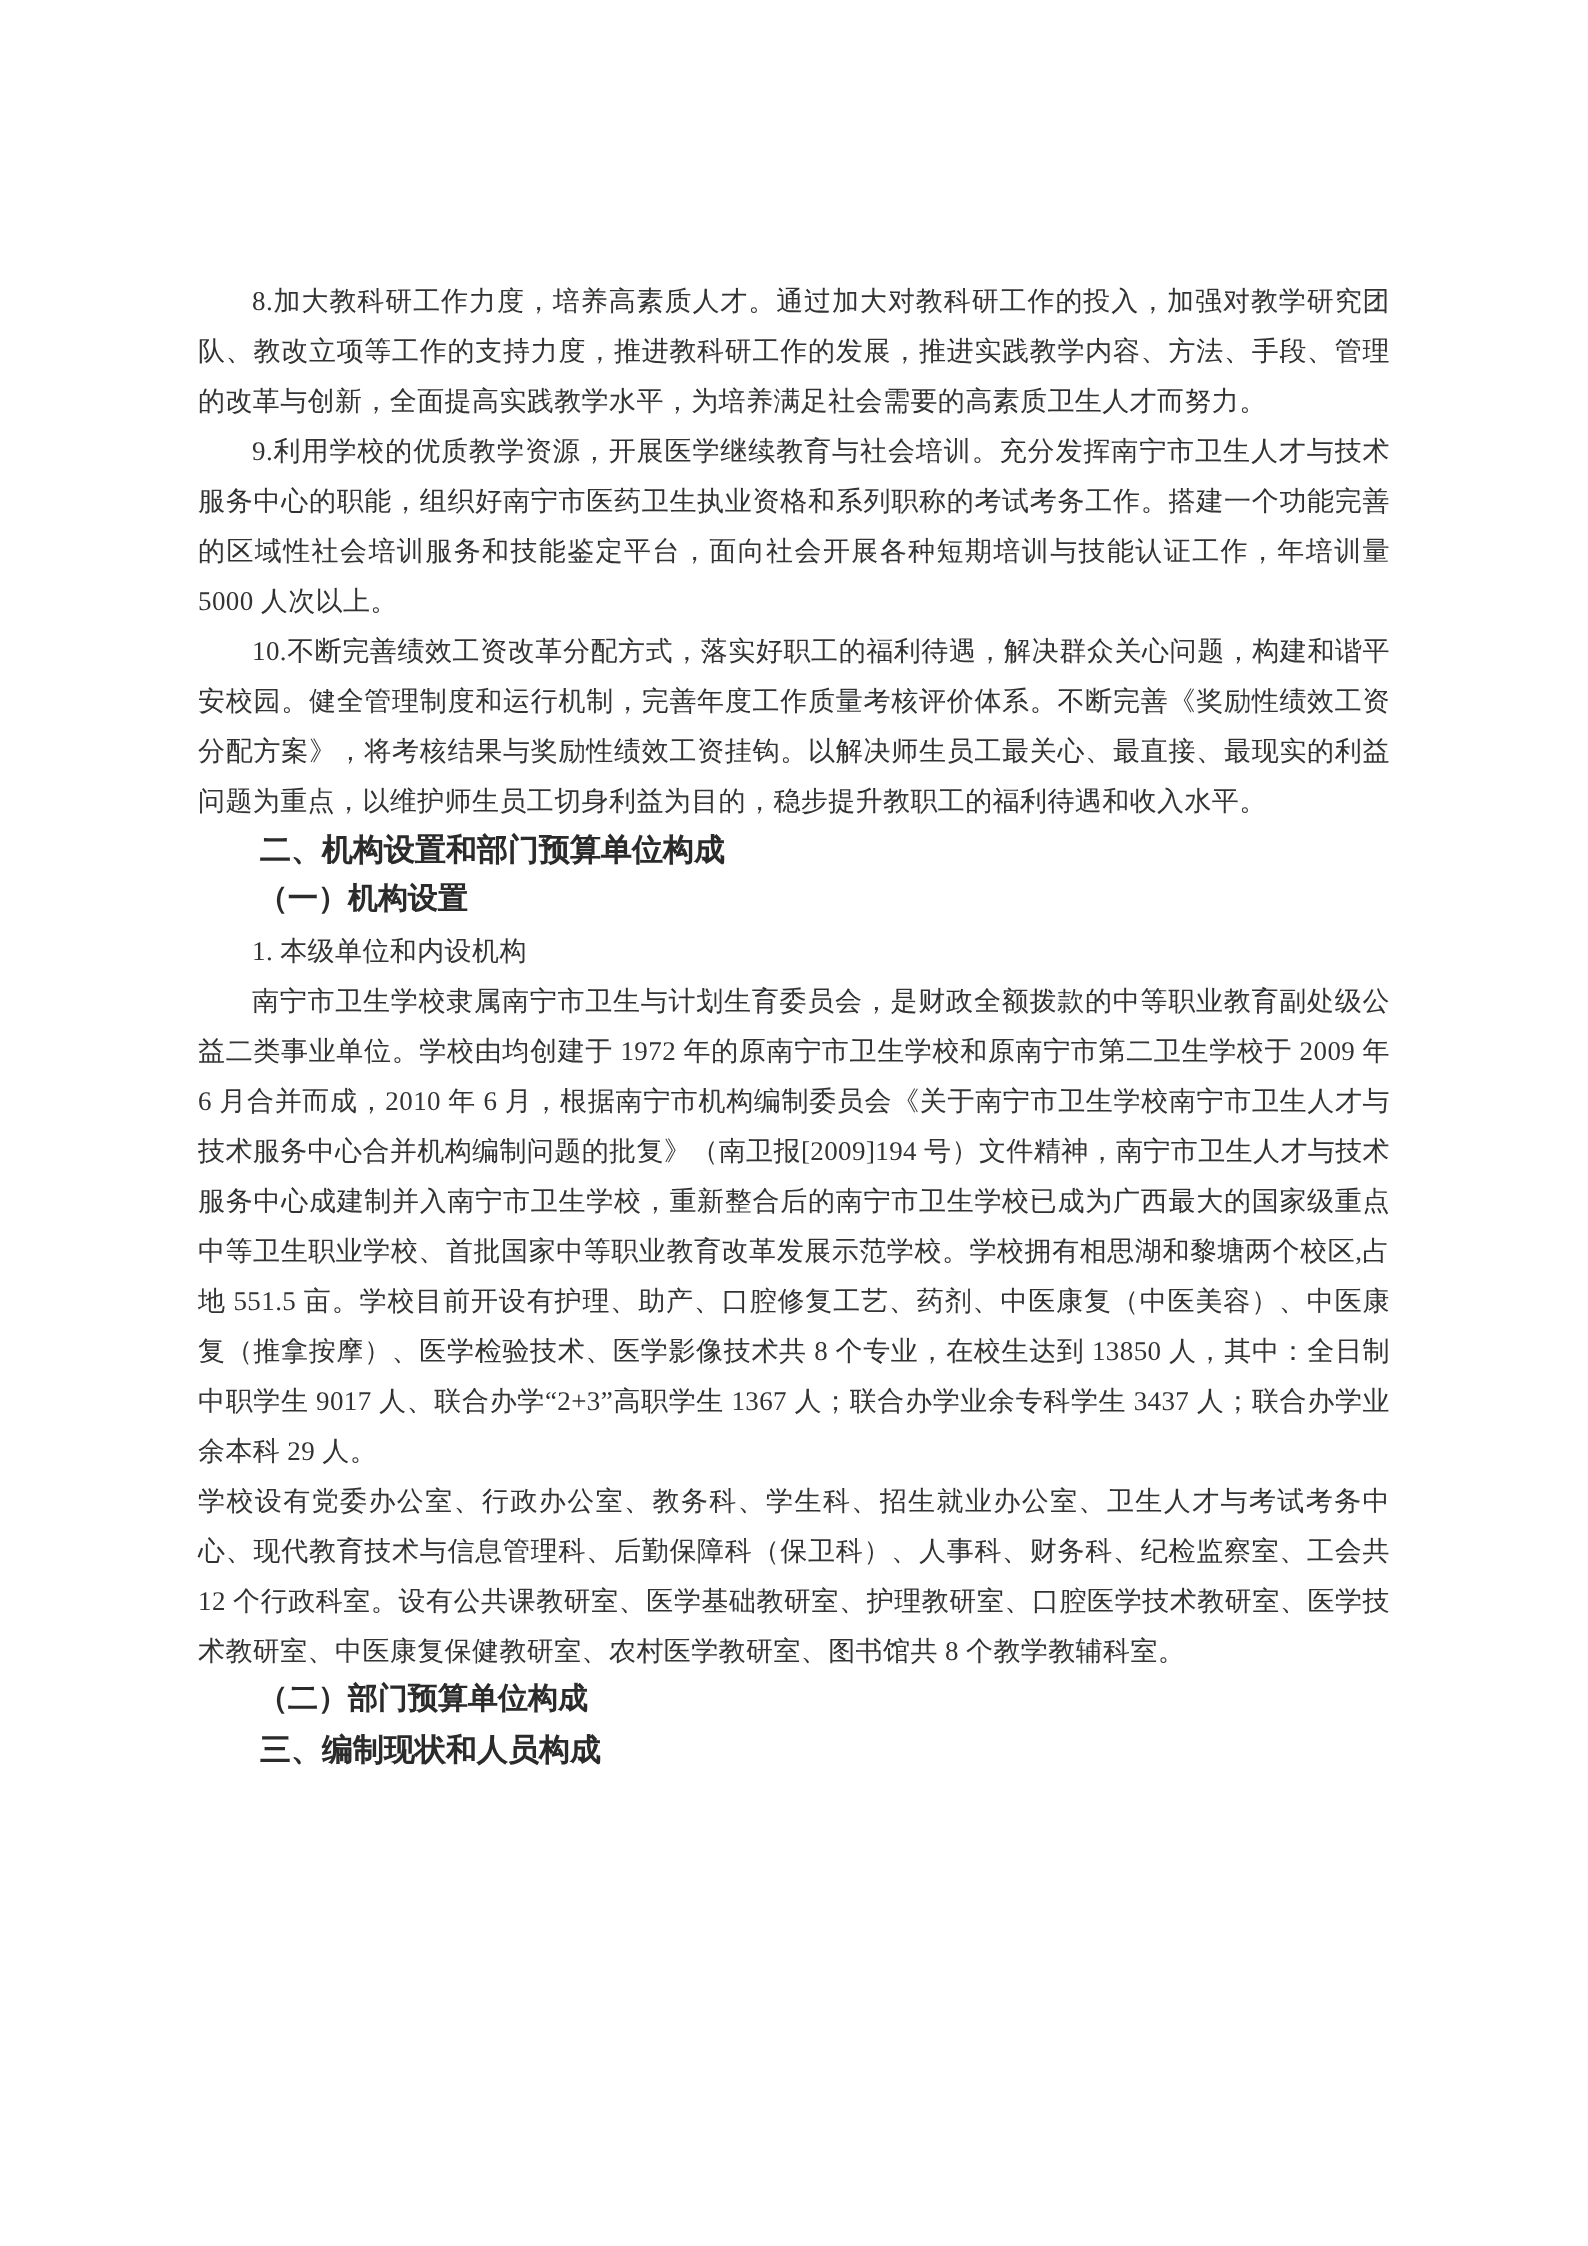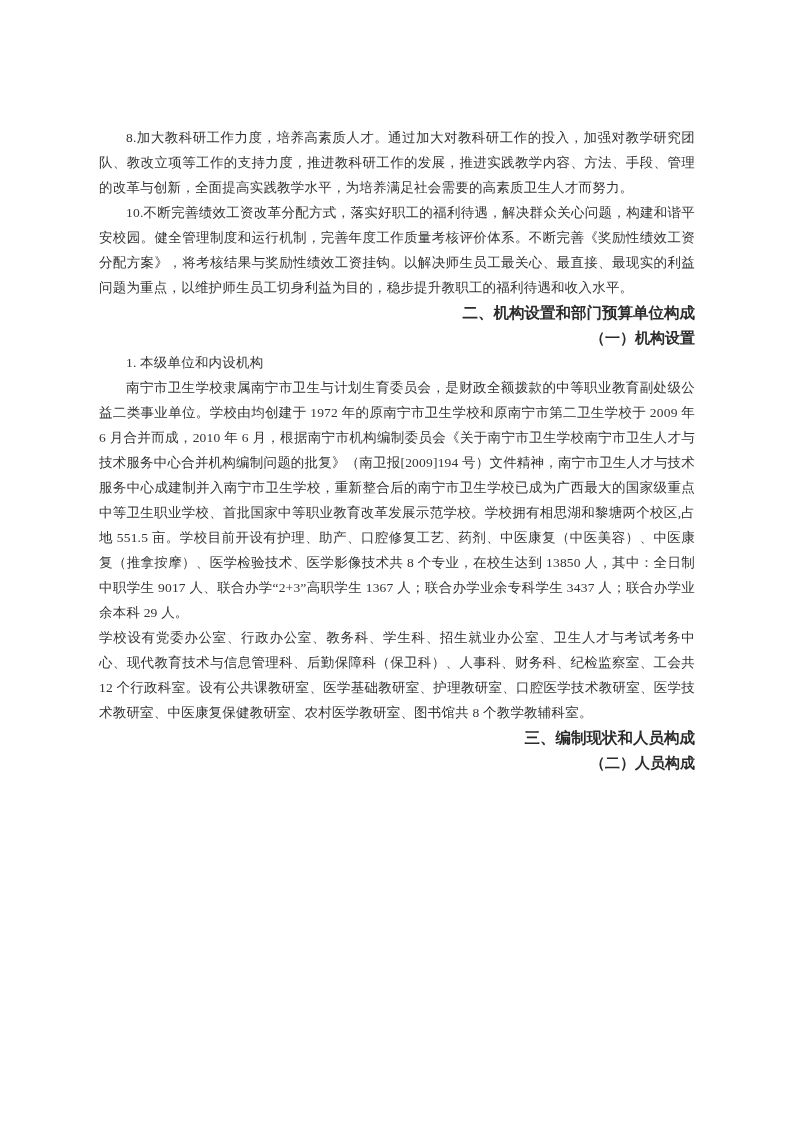--- a/index.html
+++ b/index.html
@@ -10,21 +10,21 @@
   .page {
     position: relative;
     width: 794px;
     height: 1123px;
     background: #ffffff;
     overflow: hidden;
   }
   .content {
     position: absolute;
     left: 99px;
-    top: 125px;
+    top: 138px;
     width: 596px;
   }
   .para {
     margin: 0;
     font-family: "Liberation Serif", "DejaVu Serif", serif;
     font-size: 13.5px;
     line-height: 25px;
     color: #333333;
     text-align: justify;
     letter-spacing: 0.2px;
@@ -33,41 +33,42 @@
     text-indent: 2em;
   }
   .heading1 {
     margin: 0;
     font-family: "Liberation Sans", "DejaVu Sans", sans-serif;
     font-weight: bold;
     font-size: 15.5px;
     line-height: 25px;
     color: #2b2b2b;
     text-indent: 2em;
-    text-align: right;
+    text-align: left;
   }
   .heading2 {
     margin: 0;
-    font-family: Liberation Sans, sans-serif;
+    font-family: Liberation Mono, monospace;
     font-weight: bold;
     font-size: 15px;
     line-height: 25px;
     color: #2b2b2b;
     text-indent: 2em;
-    text-align: right;
+    text-align: left;
   }
 </style>
 </head>
 <body>
 
 <div class="page">
   <main class="content">
     <p class="para indent">8.加大教科研工作力度，培养高素质人才。通过加大对教科研工作的投入，加强对教学研究团队、教改立项等工作的支持力度，推进教科研工作的发展，推进实践教学内容、方法、手段、管理的改革与创新，全面提高实践教学水平，为培养满足社会需要的高素质卫生人才而努力。</p>
+    <p class="para indent">9.利用学校的优质教学资源，开展医学继续教育与社会培训。充分发挥南宁市卫生人才与技术服务中心的职能，组织好南宁市医药卫生执业资格和系列职称的考试考务工作。搭建一个功能完善的区域性社会培训服务和技能鉴定平台，面向社会开展各种短期培训与技能认证工作，年培训量 5000 人次以上。</p>
     <p class="para indent">10.不断完善绩效工资改革分配方式，落实好职工的福利待遇，解决群众关心问题，构建和谐平安校园。健全管理制度和运行机制，完善年度工作质量考核评价体系。不断完善《奖励性绩效工资分配方案》，将考核结果与奖励性绩效工资挂钩。以解决师生员工最关心、最直接、最现实的利益问题为重点，以维护师生员工切身利益为目的，稳步提升教职工的福利待遇和收入水平。</p>
     <h2 class="heading1">二、机构设置和部门预算单位构成</h2>
     <h3 class="heading2">（一）机构设置</h3>
     <p class="para indent">1. 本级单位和内设机构</p>
     <p class="para indent">南宁市卫生学校隶属南宁市卫生与计划生育委员会，是财政全额拨款的中等职业教育副处级公益二类事业单位。学校由均创建于 1972 年的原南宁市卫生学校和原南宁市第二卫生学校于 2009 年 6 月合并而成，2010 年 6 月，根据南宁市机构编制委员会《关于南宁市卫生学校南宁市卫生人才与技术服务中心合并机构编制问题的批复》（南卫报[2009]194 号）文件精神，南宁市卫生人才与技术服务中心成建制并入南宁市卫生学校，重新整合后的南宁市卫生学校已成为广西最大的国家级重点中等卫生职业学校、首批国家中等职业教育改革发展示范学校。学校拥有相思湖和黎塘两个校区,占地 551.5 亩。学校目前开设有护理、助产、口腔修复工艺、药剂、中医康复（中医美容）、中医康复（推拿按摩）、医学检验技术、医学影像技术共 8 个专业，在校生达到 13850 人，其中：全日制中职学生 9017 人、联合办学“2+3”高职学生 1367 人；联合办学业余专科学生 3437 人；联合办学业余本科 29 人。</p>
     <p class="para">学校设有党委办公室、行政办公室、教务科、学生科、招生就业办公室、卫生人才与考试考务中心、现代教育技术与信息管理科、后勤保障科（保卫科）、人事科、财务科、纪检监察室、工会共 12 个行政科室。设有公共课教研室、医学基础教研室、护理教研室、口腔医学技术教研室、医学技术教研室、中医康复保健教研室、农村医学教研室、图书馆共 8 个教学教辅科室。</p>
+    <h3 class="heading2">（二）部门预算单位构成</h3>
     <h2 class="heading1">三、编制现状和人员构成</h2>
-    <h3 class="heading2">（二）人员构成</h3>
   </main>
 </div>
 
 </body></html>

